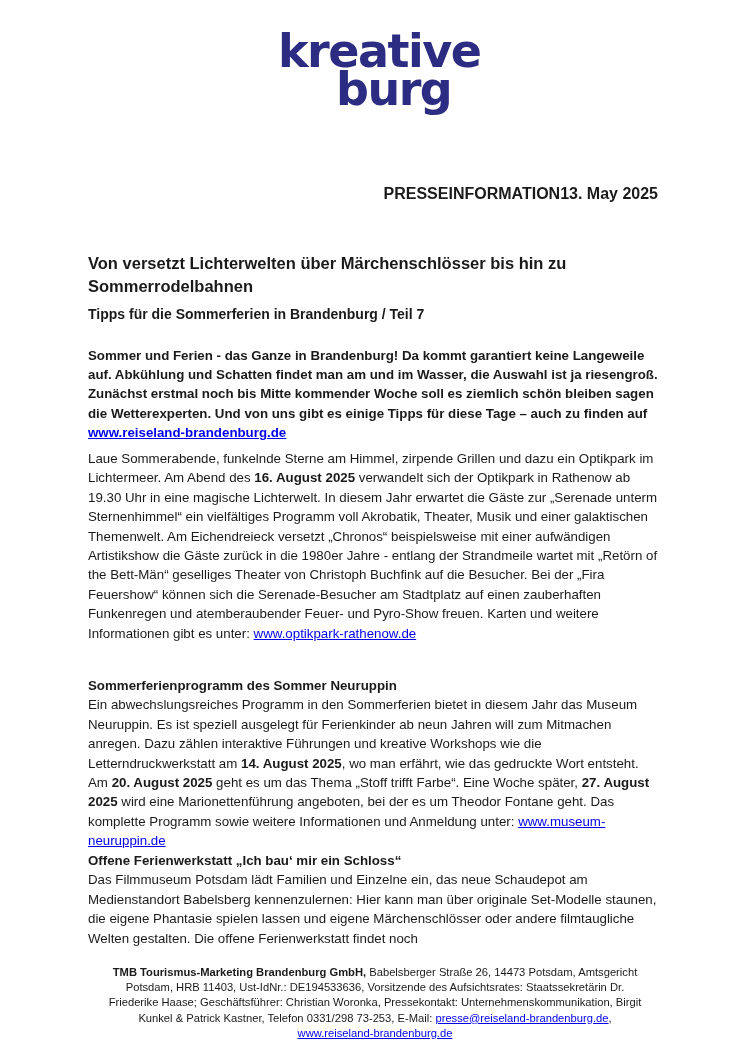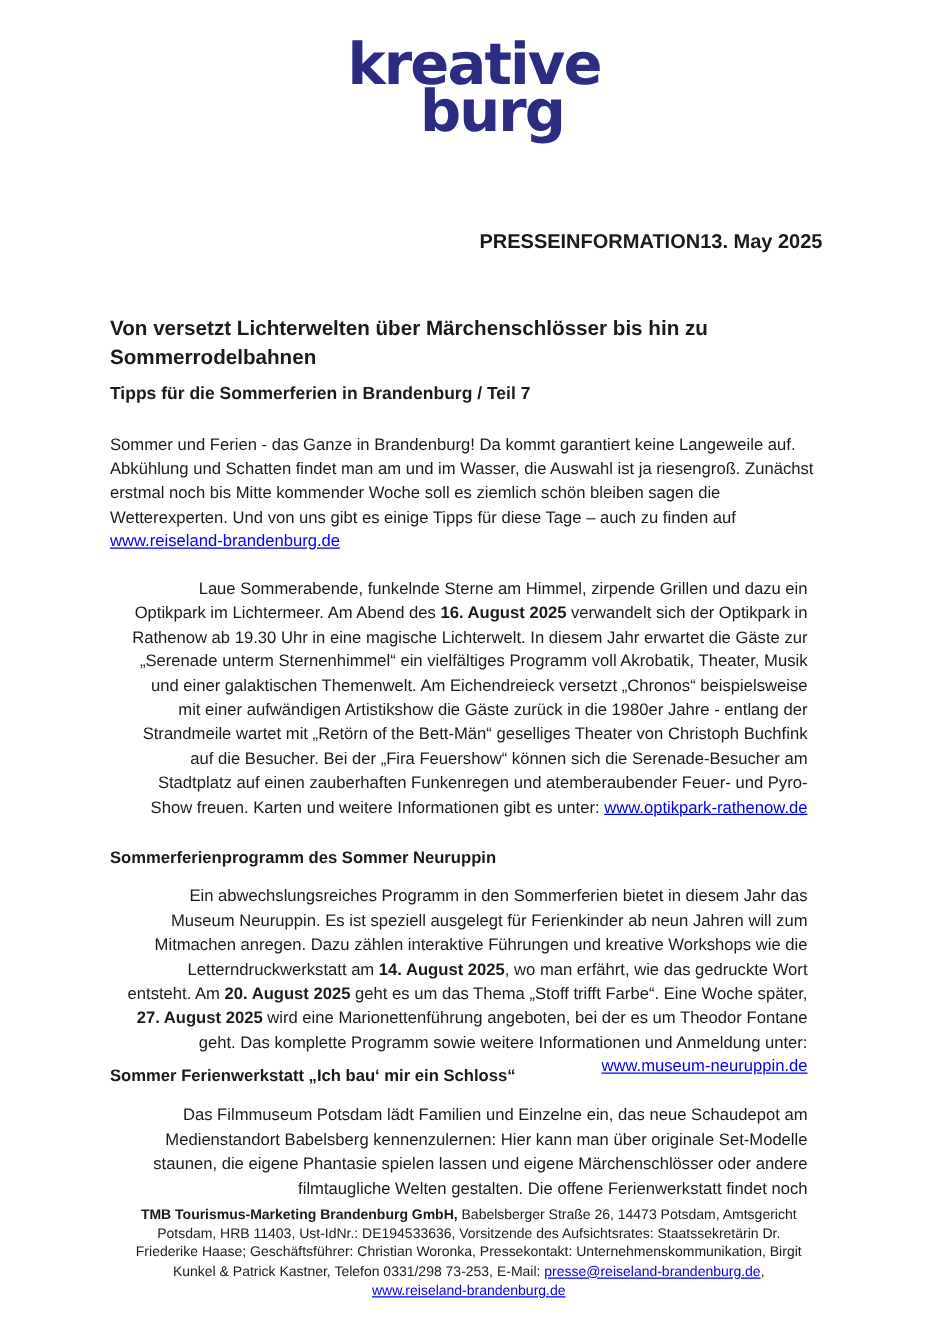--- a/index.html
+++ b/index.html
@@ -20,25 +20,25 @@
     .headline {
       position: absolute; left: 88px; top: 252px; width: 570px;
       font-weight: bold; font-size: 16.5px; line-height: 23px;
     }
     .subheadline {
       position: absolute; left: 88px; top: 306px; width: 570px;
       font-weight: bold; font-size: 14px;
     }
     .intro {
       position: absolute; left: 88px; top: 346px; width: 570px;
-      font-weight: normal; font-size: 13.3px; line-height: 19.2px;
+      font-weight: bold; font-size: 13.3px; line-height: 19.2px;
     }
     .section { position: absolute; left: 88px; width: 570px; font-size: 13.3px; line-height: 19.4px; }
     .section h3 { margin: 0; font-size: 13.3px; font-weight: bold; line-height: 19.4px; }
-    .section p { margin: 12px; text-align: right; }
+    .section p { margin: 0; }
     .s1 { top: 449px; }
     .s2 { top: 676px; }
     .s3 { top: 851px; }
     a { color: #0000ee; text-decoration: underline; }
     b { font-weight: bold; }
     .footer {
       position: absolute; left: 100px; top: 965px; width: 550px;
       text-align: center; font-size: 11.2px; line-height: 15.2px; color: #1a1a1a;
     }
   </style>
@@ -63,17 +63,17 @@
 <div class="section s1">
   <p><span>Laue Sommerabende, funkelnde Sterne am Himmel, zirpende Grillen und dazu ein Optikpark im Lichtermeer. Am Abend des </span><b>16. August 2025</b><span> verwandelt sich der Optikpark in Rathenow ab 19.30 Uhr in eine magische Lichterwelt. In diesem Jahr erwartet die Gäste zur „Serenade unterm Sternenhimmel“ ein vielfältiges Programm voll Akrobatik, Theater, Musik und einer galaktischen Themenwelt. Am Eichendreieck versetzt „Chronos“ beispielsweise mit einer aufwändigen Artistikshow die Gäste zurück in die 1980er Jahre - entlang der Strandmeile wartet mit „Retörn of the Bett-Män“ geselliges Theater von Christoph Buchfink auf die Besucher. Bei der „Fira Feuershow“ können sich die Serenade-Besucher am Stadtplatz auf einen zauberhaften Funkenregen und atemberaubender Feuer- und Pyro-Show freuen. Karten und weitere Informationen gibt es unter: </span><a href="#">www.optikpark-rathenow.de</a></p>
 </div>
 
 <div class="section s2">
   <h3>Sommerferienprogramm des Sommer Neuruppin</h3>
   <p><span>Ein abwechslungsreiches Programm in den Sommerferien bietet in diesem Jahr das Museum Neuruppin. Es ist speziell ausgelegt für Ferienkinder ab neun Jahren will zum Mitmachen anregen. Dazu zählen interaktive Führungen und kreative Workshops wie die Letterndruckwerkstatt am </span><b>14. August 2025</b><span>, wo man erfährt, wie das gedruckte Wort entsteht. Am </span><b>20. August 2025</b><span> geht es um das Thema „Stoff trifft Farbe“. Eine Woche später, </span><b>27. August 2025</b><span> wird eine Marionettenführung angeboten, bei der es um Theodor Fontane geht. Das komplette Programm sowie weitere Informationen und Anmeldung unter: </span><a href="#">www.museum-neuruppin.de</a></p>
 </div>
 
 <div class="section s3">
-  <h3>Sommer Ferienwerkstatt „Ich bau‘ mir ein Schloss“</h3>
+  <h3>Offene Ferienwerkstatt „Ich bau‘ mir ein Schloss“</h3>
   <p>Das Filmmuseum Potsdam lädt Familien und Einzelne ein, das neue Schaudepot am Medienstandort Babelsberg kennenzulernen: Hier kann man über originale Set-Modelle staunen, die eigene Phantasie spielen lassen und eigene Märchenschlösser oder andere filmtaugliche Welten gestalten. Die offene Ferienwerkstatt findet noch</p>
 </div>
 
 <div class="footer"><b>TMB Tourismus-Marketing Brandenburg GmbH,</b><span> Babelsberger Straße 26, 14473 Potsdam, Amtsgericht Potsdam, HRB 11403, Ust-IdNr.: DE194533636, Vorsitzende des Aufsichtsrates: Staatssekretärin  Dr. Friederike Haase; Geschäftsführer: Christian Woronka, Pressekontakt: Unternehmenskommunikation, Birgit Kunkel &amp; Patrick Kastner, Telefon 0331/298 73-253, E-Mail: </span><a href="#">presse@reiseland-brandenburg.de</a><span>, </span><a href="#">www.reiseland-brandenburg.de</a></div>
 
 </body></html>

